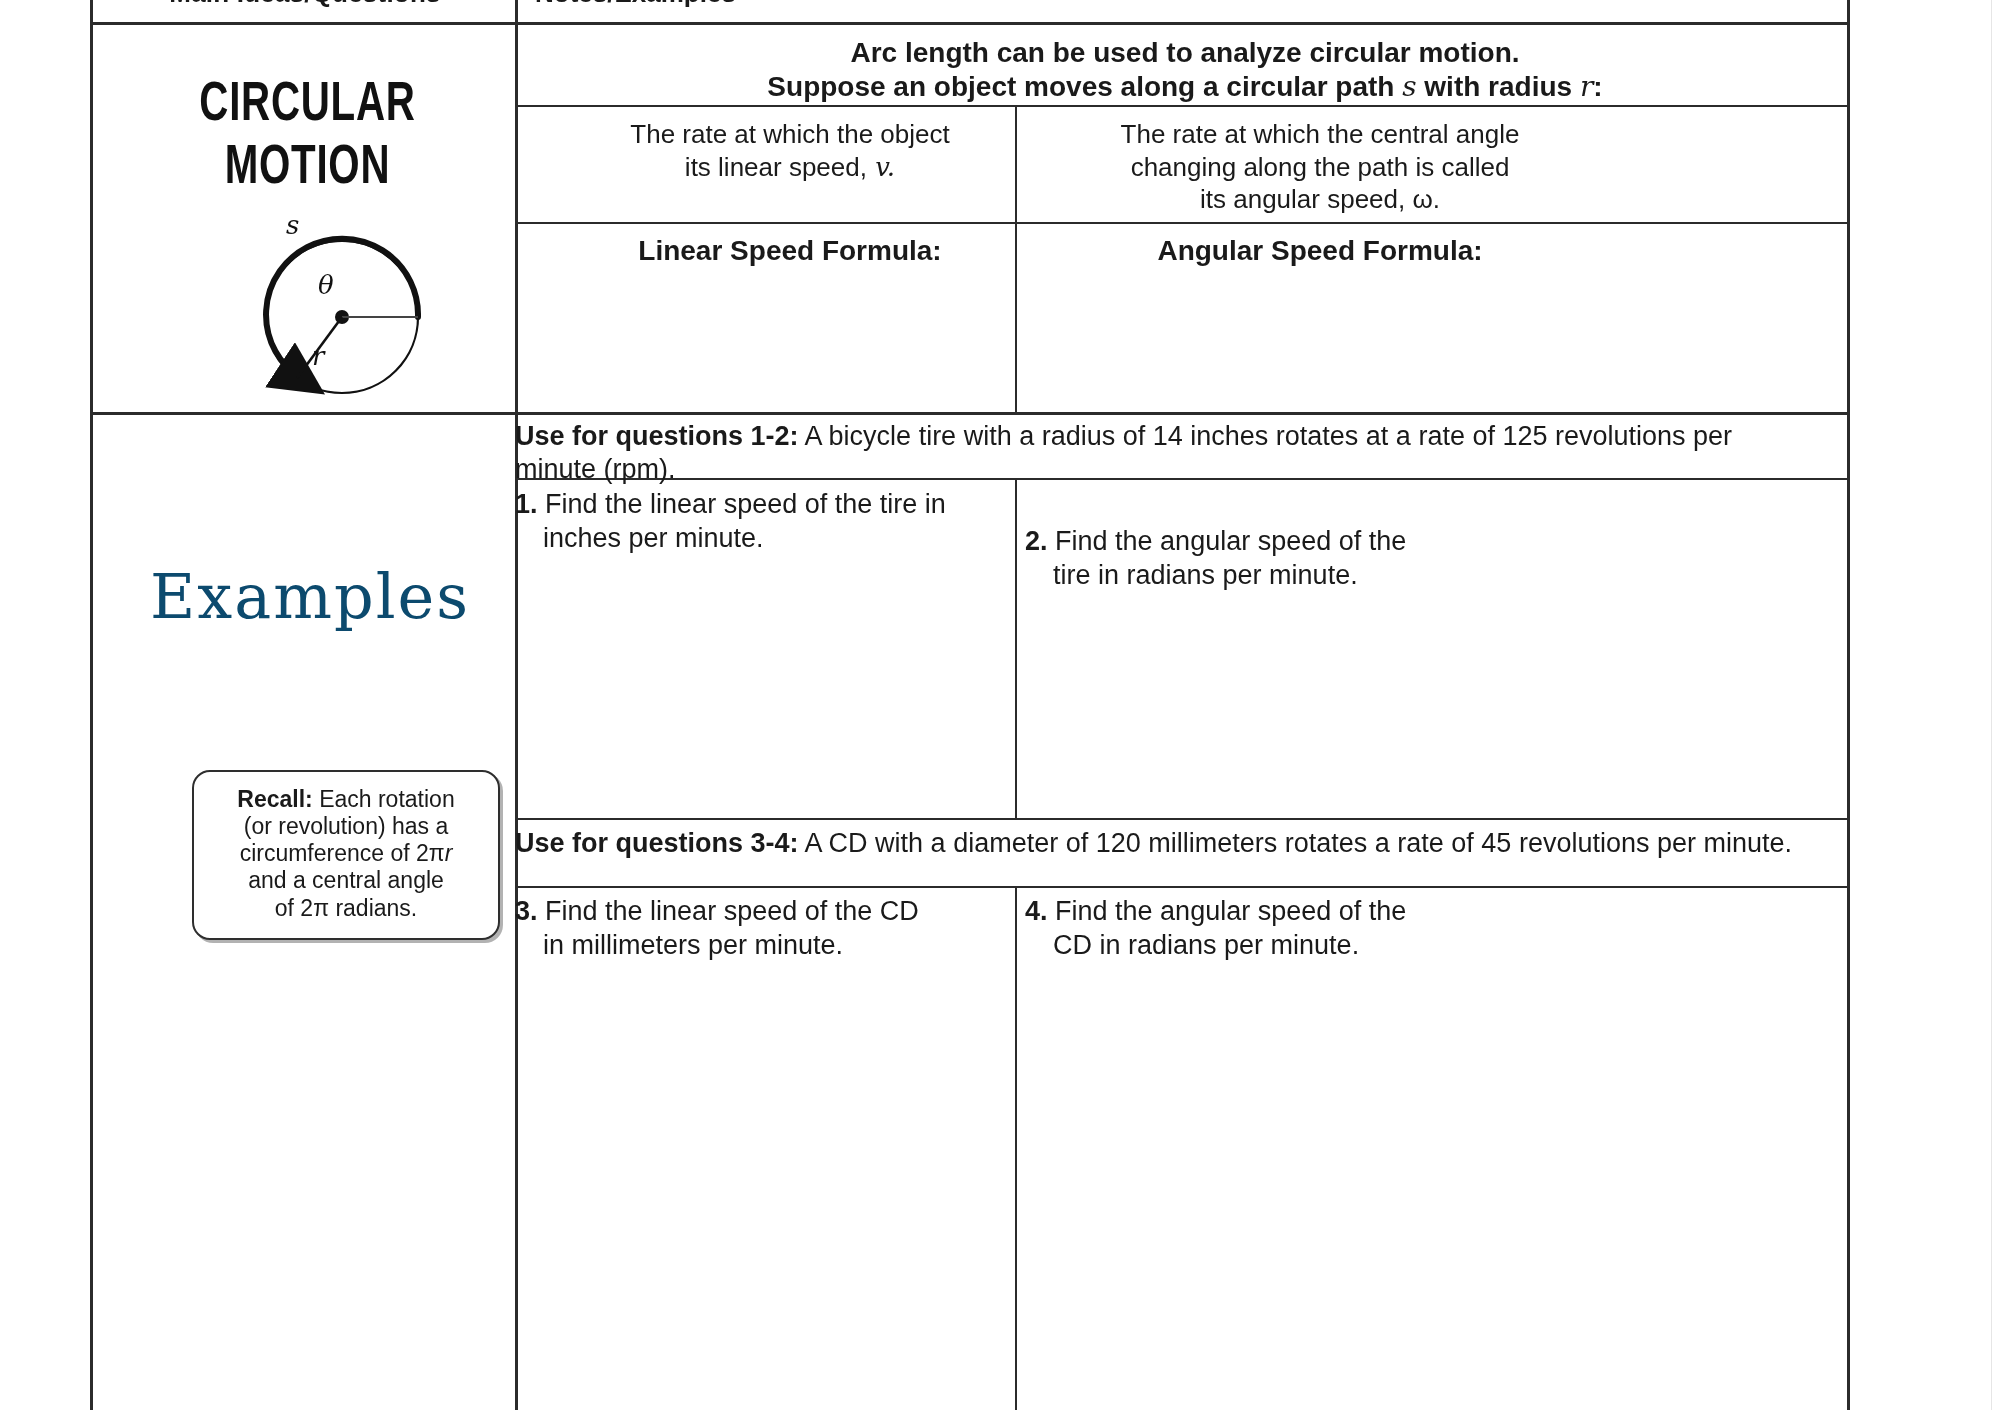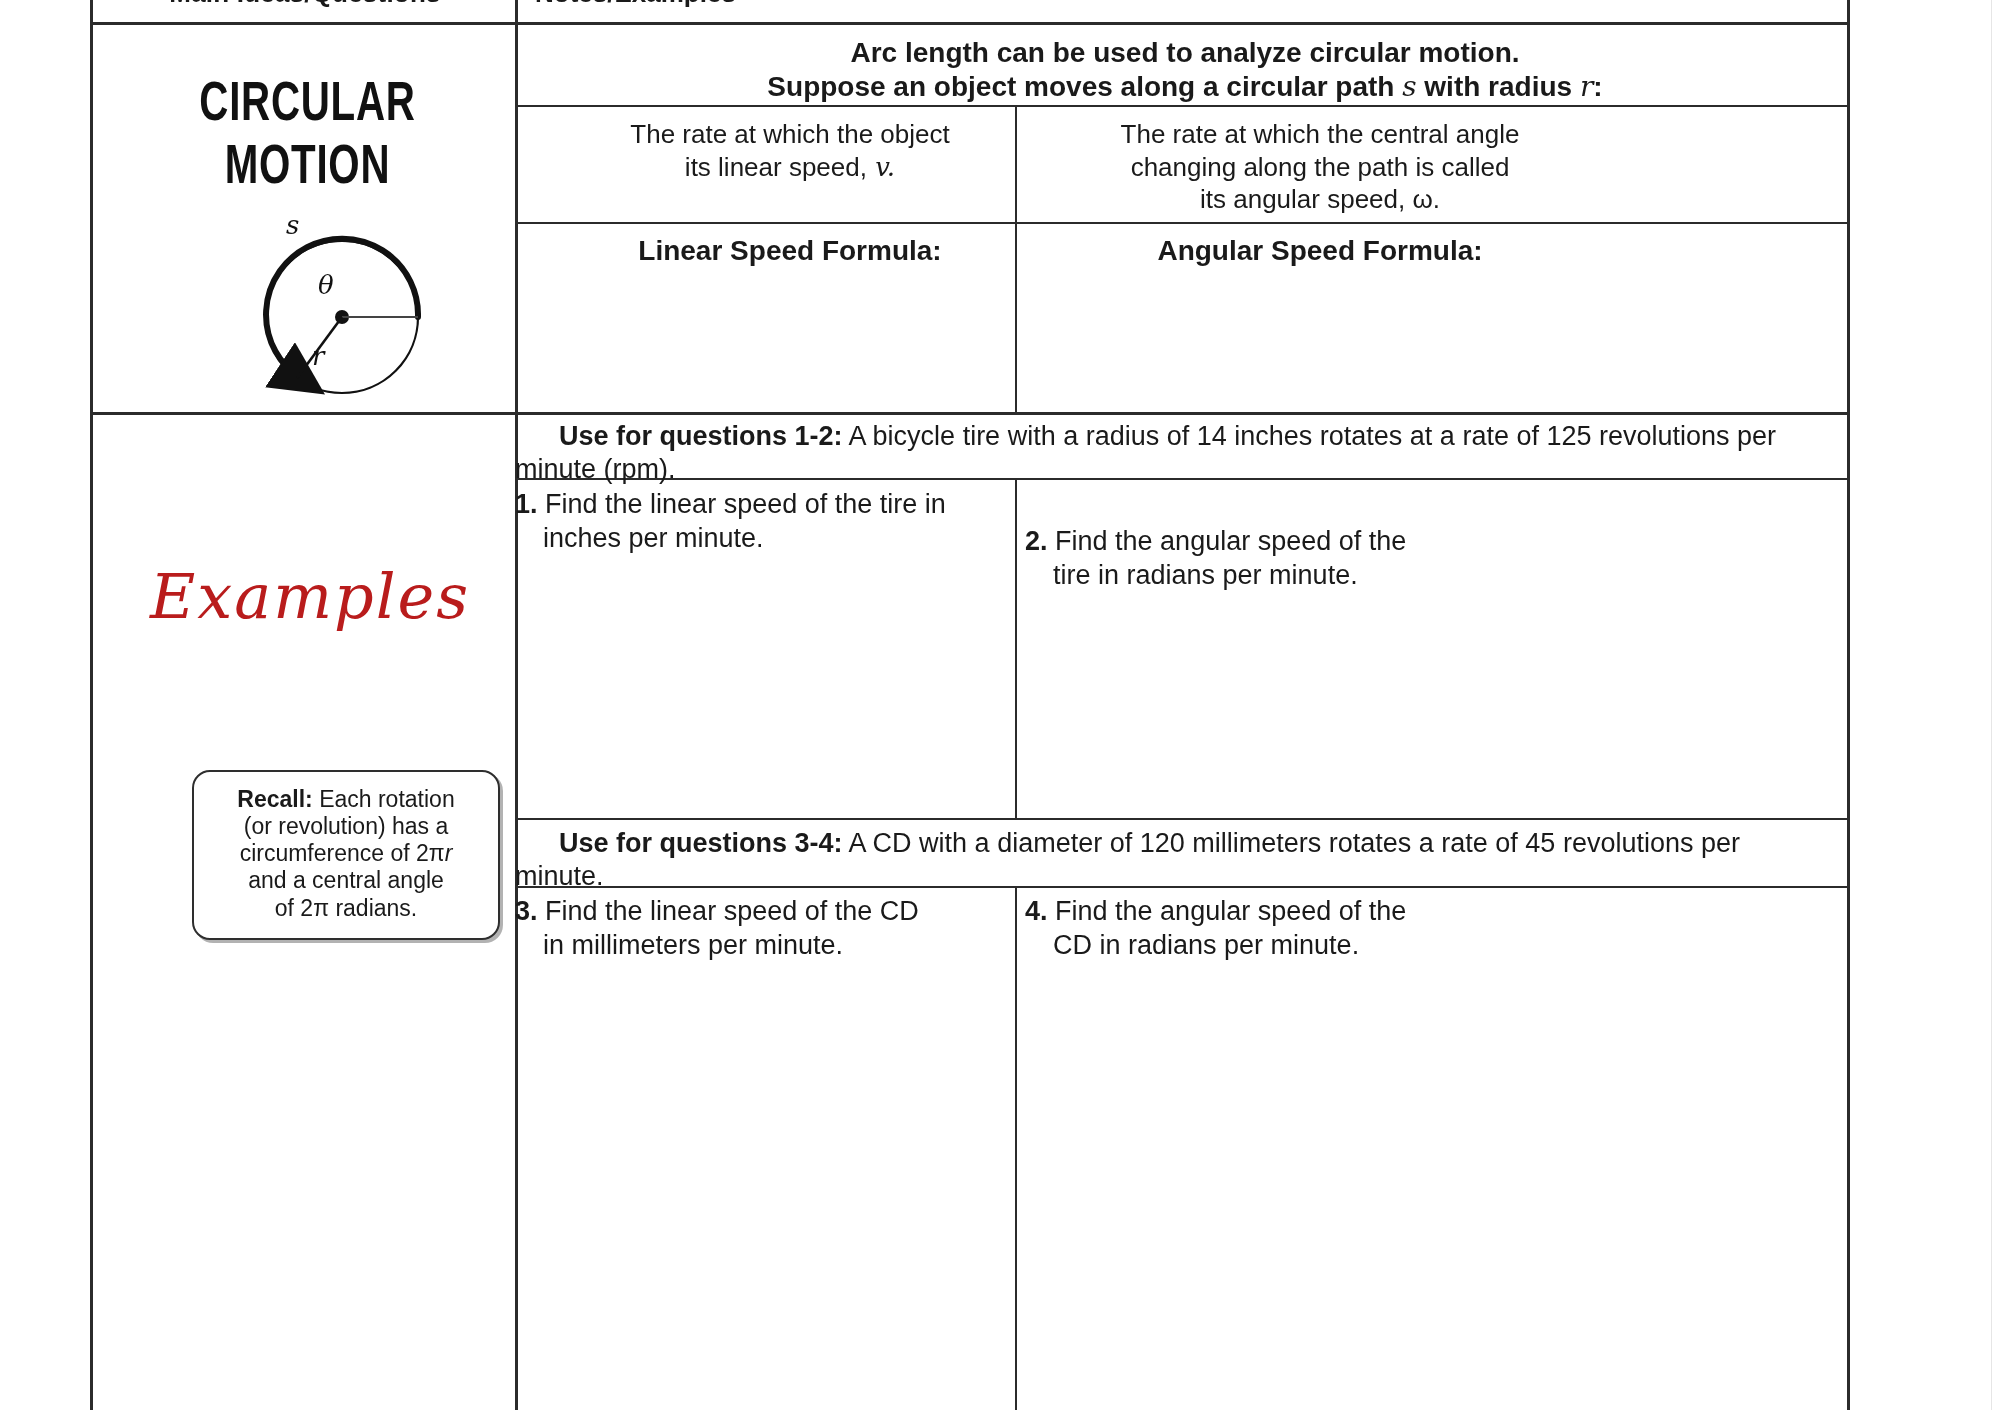--- a/index.html
+++ b/index.html
@@ -48,23 +48,22 @@
     transform:scaleX(.72);
     transform-origin:center;
     color:#111;
   }
   .diagram{
     position:absolute;left:150px;top:212px;width:210px;height:190px;
   }
   .examples-script{
     position:absolute;left:20px;top:560px;width:400px;text-align:center;
     font-family:"DejaVu Serif", serif;
-    font-style:italic;
     font-size:62px;
-    color:#b91c1c;
+    color:#0c4a6e;
     letter-spacing:2px;
   }
   .recall-box{
     position:absolute;left:102px;top:770px;width:280px;
     border:2px solid #2e2e2e;border-radius:18px;
     box-shadow:3px 3px 0 rgba(0,0,0,.30);
     padding:14px 12px 16px 12px;
     text-align:center;
     font-size:23px;line-height:1.18;
     background:#fff;
@@ -90,21 +89,21 @@
   }
   .fl-left{left:450px;width:500px;}
   .fl-right{left:960px;width:540px;}
 
   .use-text{
     position:absolute;left:425px;width:1295px;
     font-size:27px;line-height:1.22;
   }
   .use-1{top:420px;}
   .use-2{top:827px;}
-  .use-text b{font-weight:bold;padding-left:44px;}
+  .use-text b{font-weight:bold;}
 
   .q{
     position:absolute;font-size:27px;line-height:1.25;
   }
   .q-num{font-weight:bold;}
   .q1{left:425px;top:488px;width:470px;}
   .q2{left:935px;top:488px;width:470px;margin-top:37px;}
   .q3{left:425px;top:895px;width:470px;}
   .q4{left:935px;top:895px;width:470px;}
   .q-ind{display:block;padding-left:28px;}

